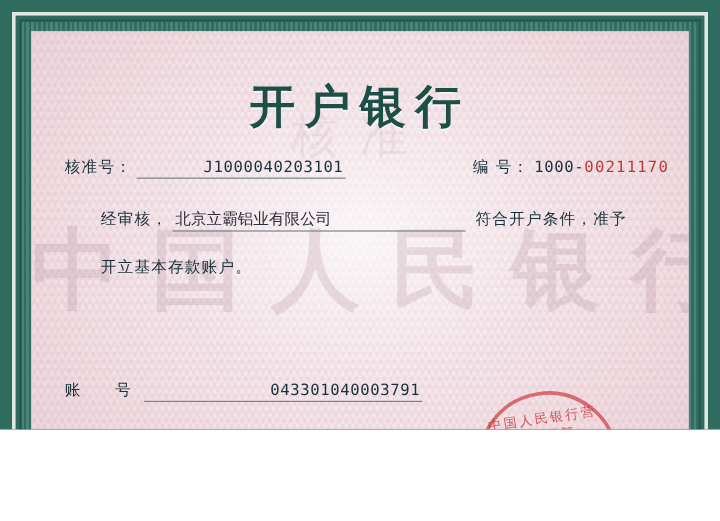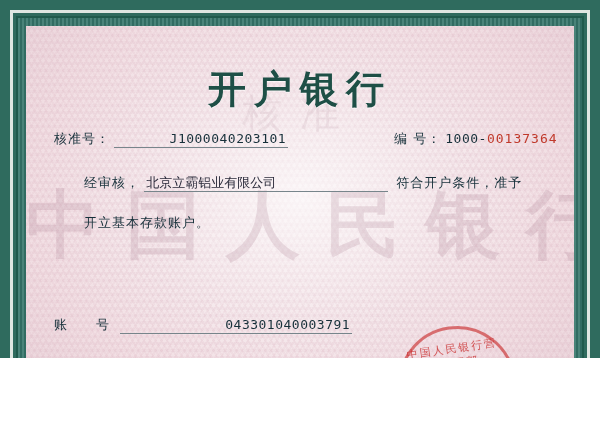--- a/index.html
+++ b/index.html
@@ -197,21 +197,21 @@
 
     <div class="doc-title">开户银行</div>
 
     <div class="row" style="left:28px; top:104px;">
       <span class="label">核准号：</span>
       <span class="field mono" style="width:170px;">J1000040203101</span>
     </div>
 
     <div class="row" style="left:368px; top:104px;">
       <span class="label">编 号：</span>
-      <span class="mono">1000-</span><span class="red-num">00137364</span>
+      <span class="mono">1000-</span><span class="red-num">00211170</span>
     </div>
 
     <div class="row" style="left:58px; top:188px;">
       <span class="label">开立基本存款账户。</span>
     </div>
 
     <div class="row" style="left:58px; top:148px;">
       <span class="label">经审核，</span>
       <span class="field handwritten" style="width:240px; text-align:left;">北京立霸铝业有限公司</span>
       <span class="label" style="margin-left:4px;">符合开户条件，准予</span>

